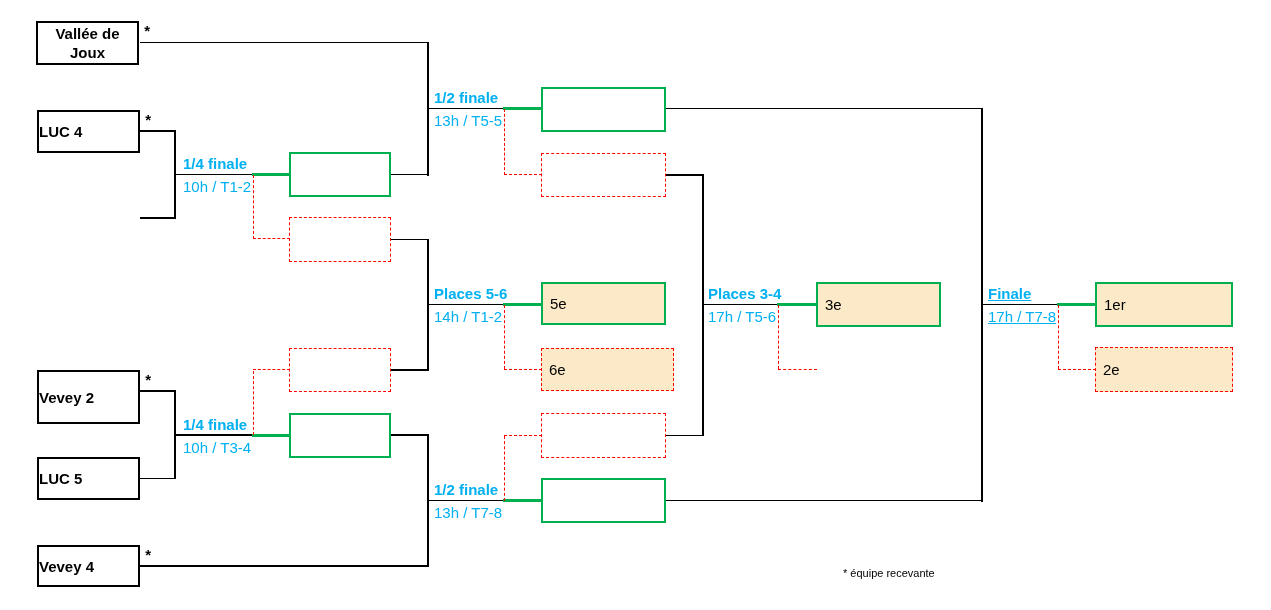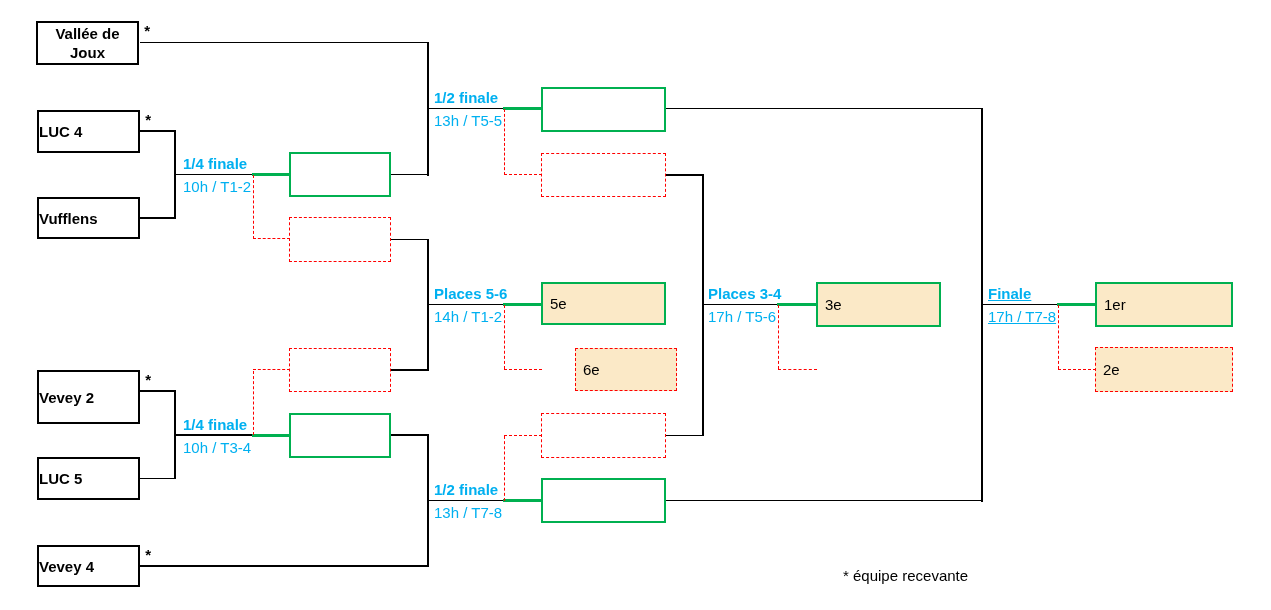--- a/index.html
+++ b/index.html
@@ -39,38 +39,34 @@
   
   .lnh { position: absolute; height: 1.6px; background: #000; }
   .lnv { position: absolute; width: 1.6px;  background: #000; }
   .gln { position: absolute; height: 3.2px; background: #00B050; }
   .rdh { position: absolute; height: 0; border-top: 1.6px dashed #FF0000; }
   .rdv { position: absolute; width: 0;  border-left: 1.6px dashed #FF0000; }
   
   .mtitle { position: absolute; color: #00B0F0; font-weight: 700; font-size: 15px; white-space: nowrap; }
   .msub   { position: absolute; color: #00B0F0; font-size: 15px; white-space: nowrap; }
   .center70 { width: 70px; text-align: left; text-decoration: underline; }
-  .note { position: absolute; font-size: 15px; color: #000; white-space: nowrap; }
+  .note { position: absolute; font-size: 11px; color: #000; white-space: nowrap; }
 </style>
 </head>
 <body>
 
 <div class="stage">
 
   <div class="team" style="left:36px;top:21px;height:44px;">
     <span>Vallée de Joux</span>
     <span class="star">*</span>
   </div>
   <div class="team" style="left:37px;top:110px;height:43px;">
     <span>LUC 4</span>
     <span class="star">*</span>
-  </div>
-  <div class="team" style="left:37px;top:197px;height:42px;">
-    <span>Vufflens</span>
-    <span class="star"></span>
   </div>
   <div class="team" style="left:37px;top:370px;height:54px;">
     <span>Vevey 2</span>
     <span class="star">*</span>
   </div>
   <div class="team" style="left:37px;top:457px;height:43px;">
     <span>LUC 5</span>
     <span class="star"></span>
   </div>
   <div class="team" style="left:37px;top:545px;height:42px;">
@@ -132,21 +128,21 @@
 
   <div class="slot win" style="left:289px;top:152px;width:102px;height:45px;"></div>
   <div class="slot lose" style="left:289px;top:217px;width:102px;height:45px;"></div>
   <div class="slot lose" style="left:289px;top:348px;width:102px;height:44px;"></div>
   <div class="slot win" style="left:289px;top:413px;width:102px;height:45px;"></div>
   <div class="slot win" style="left:541px;top:87px;width:125px;height:45px;"></div>
   <div class="slot lose" style="left:541px;top:153px;width:125px;height:44px;"></div>
   <div class="slot win rank" style="left:541px;top:282px;width:125px;height:43px;">
     <span>5e</span>
   </div>
-  <div class="slot lose rank" style="left:541px;top:348px;width:102px;height:43px;margin-left:34px;">
+  <div class="slot lose rank" style="left:541px;top:348px;width:133px;height:43px;">
     <span>6e</span>
   </div>
   <div class="slot lose" style="left:541px;top:413px;width:125px;height:45px;"></div>
   <div class="slot win" style="left:541px;top:478px;width:125px;height:45px;"></div>
   <div class="slot win rank" style="left:816px;top:282px;width:125px;height:45px;">
     <span>3e</span>
   </div>
   <div class="slot win rank" style="left:1095px;top:282px;width:138px;height:45px;">
     <span>1er</span>
   </div>

